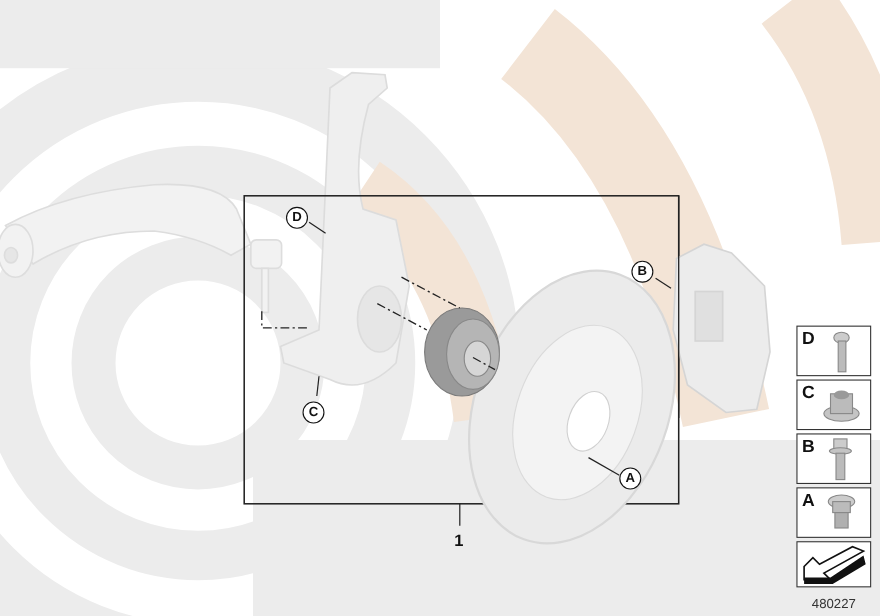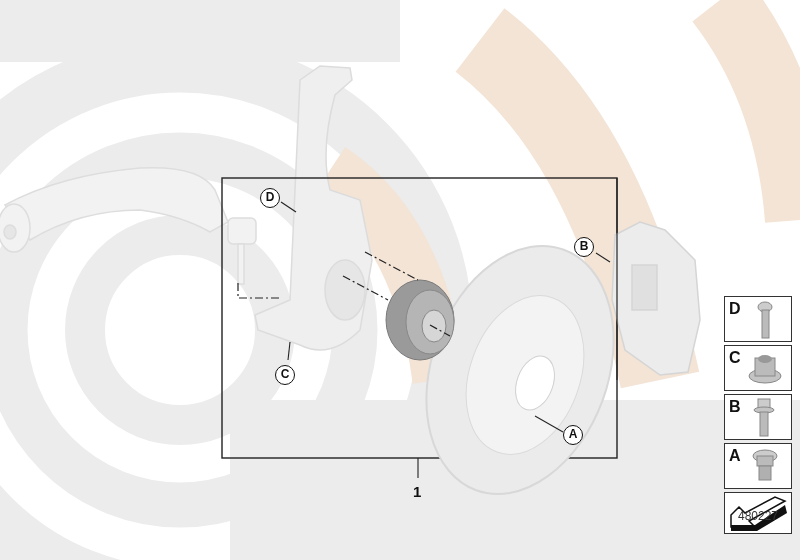--- a/index.html
+++ b/index.html
@@ -6,21 +6,21 @@
   body { width:800px; height:560px; position:relative; overflow:hidden; font-family:"Liberation Sans", sans-serif; }
   .stage { position:absolute; left:0; top:0; width:800px; height:560px; }
   svg.bg { position:absolute; left:0; top:0; }
   .callout { position:absolute; width:20px; height:20px; border:1.6px solid #111; border-radius:50%; background:#fff;
     box-sizing:border-box; font-weight:bold; font-size:12px; line-height:17px; text-align:center; color:#111; }
   .assembly-label { position:absolute; font-weight:bold; font-size:15px; color:#111; }
   .legend { position:absolute; left:724px; top:296px; width:70px; }
   .legend-cell { position:relative; width:68px; height:46px; border:1.5px solid #333; background:#fff; margin-bottom:3px; box-sizing:border-box; }
   .legend-letter { position:absolute; left:4px; top:3px; font-weight:bold; font-size:16px; color:#111; }
   .legend-cell svg { position:absolute; left:0; top:0; }
-  .diagram-id { position:absolute; left:738px; top:509px; font-size:12px; color:#333; }
+  .diagram-id { position:absolute; left:738px; top:542px; font-size:12px; color:#333; }
 </style>
 </head>
 <body>
 
 <div class="stage">
   <svg class="bg" width="800" height="560" viewBox="0 0 800 560">
 
     <g fill="none" stroke="#ececec">
       <circle cx="180" cy="330" r="265" stroke-width="55"></circle>
       <circle cx="180" cy="330" r="175" stroke-width="45"></circle>

